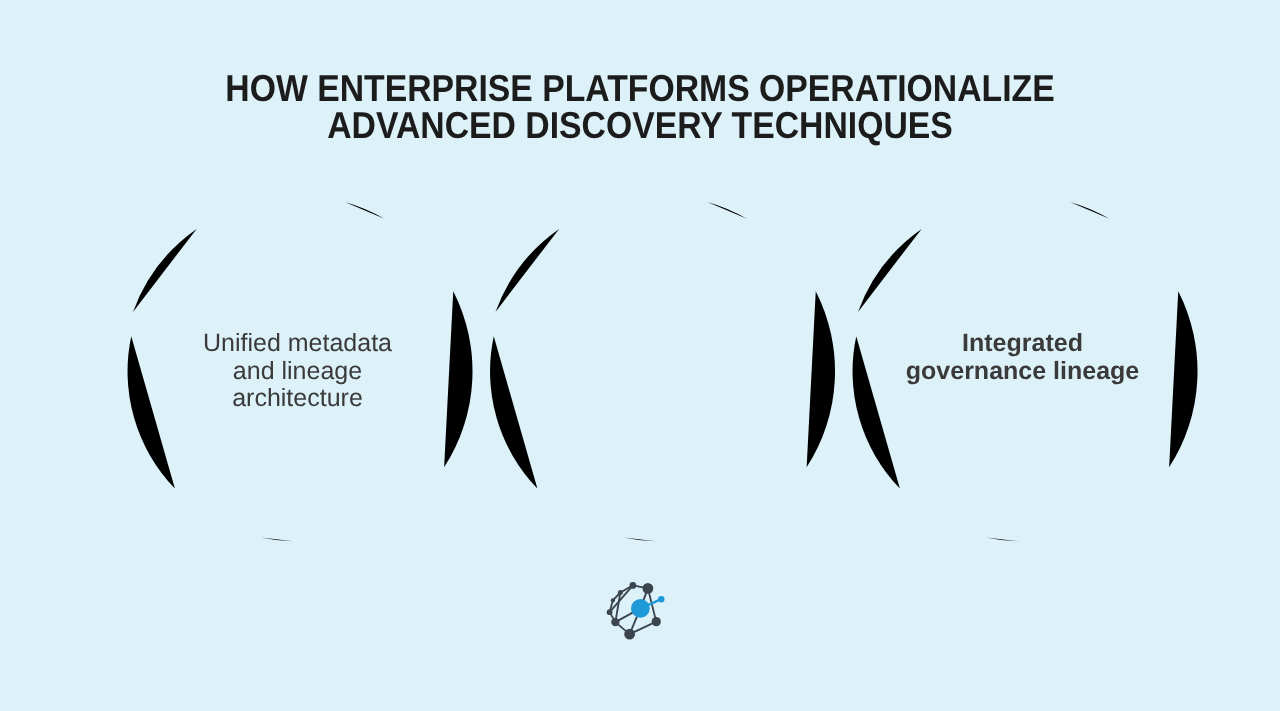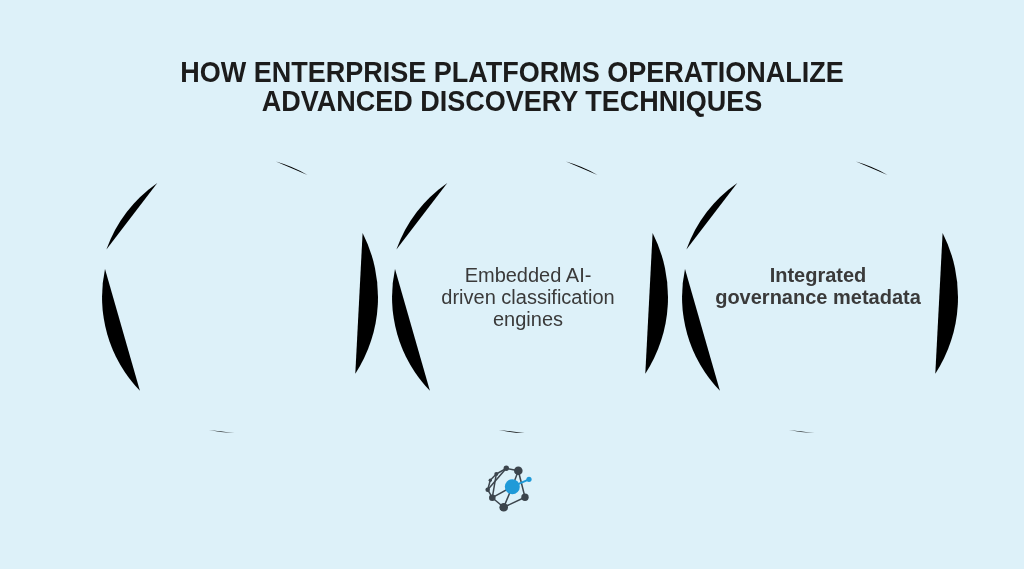--- a/index.html
+++ b/index.html
@@ -105,40 +105,40 @@
 
   <h1 class="title">
     <span class="title-line">HOW ENTERPRISE PLATFORMS OPERATIONALIZE</span>
     <span class="title-line">ADVANCED DISCOVERY TECHNIQUES</span>
   </h1>
 
   <div class="bubble" id="bubble-1">
     <svg viewBox="0 0 292 292">
       <use href="#sketch-circle"></use>
     </svg>
+    <div class="bubble-label">
+      <span class="bubble-line">Unified metadata</span>
+      <span class="bubble-line">and lineage</span>
+      <span class="bubble-line">architecture</span>
+    </div>
   </div>
 
   <div class="bubble" id="bubble-2">
     <svg viewBox="0 0 292 292">
       <use href="#sketch-circle"></use>
     </svg>
-    <div class="bubble-label">
-      <span class="bubble-line">Embedded AI-</span>
-      <span class="bubble-line">driven classification</span>
-      <span class="bubble-line">engines</span>
-    </div>
   </div>
 
   <div class="bubble" id="bubble-3">
     <svg viewBox="0 0 292 292">
       <use href="#sketch-circle"></use>
     </svg>
     <div class="bubble-label">
       <span class="bubble-line">Integrated</span>
-      <span class="bubble-line">governance metadata</span>
+      <span class="bubble-line">governance lineage</span>
     </div>
   </div>
 
   <svg class="logo" viewBox="0 0 64 60">
     <g class="edges">
       <line class="edge" x1="40.3" y1="12.7" x2="28.3" y2="10.3"></line>
       <line class="edge" x1="28.3" y1="10.3" x2="18.3" y2="16"></line>
       <line class="edge" x1="18.3" y1="16" x2="12.3" y2="22.3"></line>
       <line class="edge" x1="12.3" y1="22.3" x2="9.7" y2="31.7"></line>
       <line class="edge" x1="9.7" y1="31.7" x2="14.3" y2="39.7"></line>

